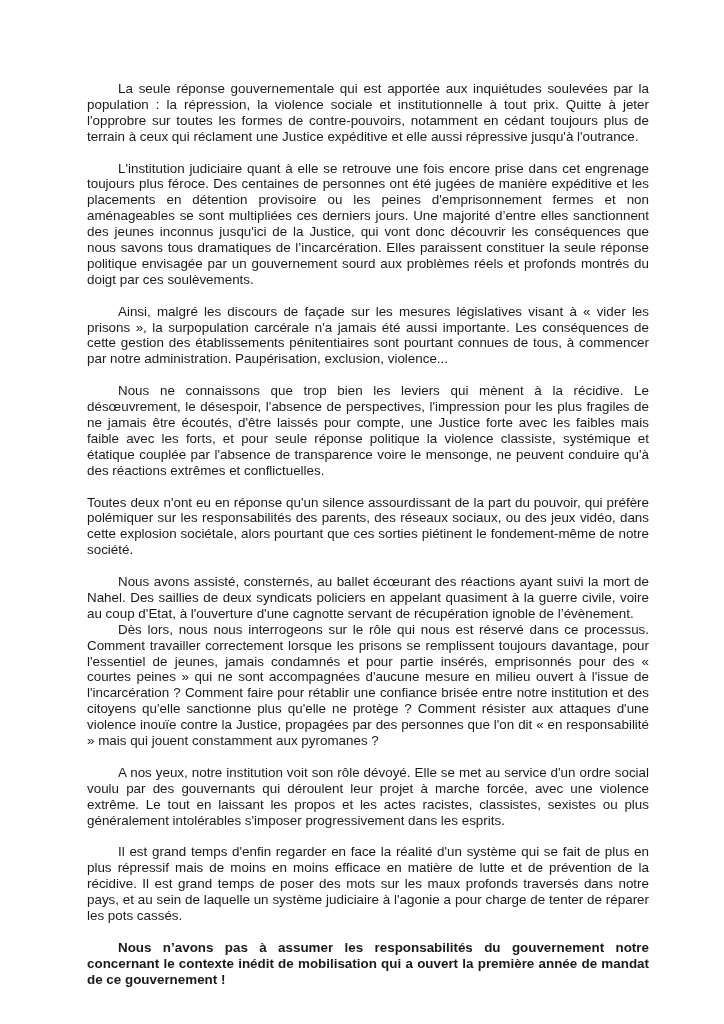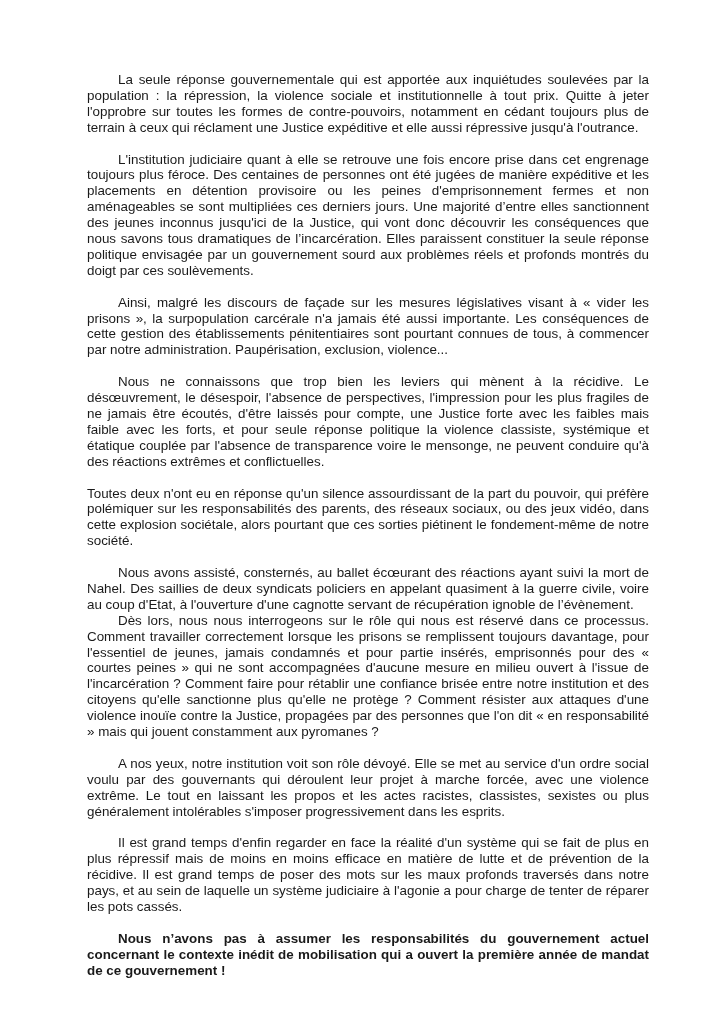--- a/index.html
+++ b/index.html
@@ -9,21 +9,21 @@
     }
     body {
       width: 724px;
       height: 1024px;
       overflow: hidden;
       position: relative;
     }
     .page {
       position: absolute;
       left: 87px;
-      top: 72px;
+      top: 81px;
       width: 562px;
       font-family: "Liberation Sans", sans-serif;
       font-size: 13.4px;
       line-height: 15.9px;
       color: #1a1a1a;
     }
     .para {
       margin: 0 0 15.9px 0;
       text-align: justify;
       text-indent: 31px;
@@ -38,14 +38,14 @@
 <div class="page">
   <p class="para">La seule réponse gouvernementale qui est apportée aux inquiétudes soulevées par la population : la répression, la violence sociale et institutionnelle à tout prix. Quitte à jeter l'opprobre sur toutes les formes de contre-pouvoirs, notamment en cédant toujours plus de terrain à ceux qui réclament une Justice expéditive et elle aussi répressive jusqu'à l'outrance.</p>
   <p class="para">L'institution judiciaire quant à elle se retrouve une fois encore prise dans cet engrenage toujours plus féroce. Des centaines de personnes ont été jugées de manière expéditive et les placements en détention provisoire ou les peines d'emprisonnement fermes et non aménageables se sont multipliées ces derniers jours. Une majorité d’entre elles sanctionnent des jeunes inconnus jusqu'ici de la Justice, qui vont donc découvrir les conséquences que nous savons tous dramatiques de l’incarcération. Elles paraissent constituer la seule réponse politique envisagée par un gouvernement sourd aux problèmes réels et profonds montrés du doigt par ces soulèvements.</p>
   <p class="para">Ainsi, malgré les discours de façade sur les mesures législatives visant à « vider les prisons », la surpopulation carcérale n'a jamais été aussi importante. Les conséquences de cette gestion des établissements pénitentiaires sont pourtant connues de tous, à commencer par notre administration. Paupérisation, exclusion, violence...</p>
   <p class="para">Nous ne connaissons que trop bien les leviers qui mènent à la récidive. Le désœuvrement, le désespoir, l'absence de perspectives, l'impression pour les plus fragiles de ne jamais être écoutés, d'être laissés pour compte, une Justice forte avec les faibles mais faible avec les forts, et pour seule réponse politique la violence classiste, systémique et étatique couplée par l'absence de transparence voire le mensonge, ne peuvent conduire qu'à des réactions extrêmes et conflictuelles.</p>
   <p class="para cont">Toutes deux n'ont eu en réponse qu'un silence assourdissant de la part du pouvoir, qui préfère polémiquer sur les responsabilités des parents, des réseaux sociaux, ou des jeux vidéo, dans cette explosion sociétale, alors pourtant que ces sorties piétinent le fondement-même de notre société.</p>
   <p class="para no-gap">Nous avons assisté, consternés, au ballet écœurant des réactions ayant suivi la mort de Nahel. Des saillies de deux syndicats policiers en appelant quasiment à la guerre civile, voire au coup d'Etat, à l'ouverture d'une cagnotte servant de récupération ignoble de l’évènement.</p>
   <p class="para">Dès lors, nous nous interrogeons sur le rôle qui nous est réservé dans ce processus. Comment travailler correctement lorsque les prisons se remplissent toujours davantage, pour l'essentiel de jeunes, jamais condamnés et pour partie insérés, emprisonnés pour des « courtes peines » qui ne sont accompagnées d'aucune mesure en milieu ouvert à l'issue de l'incarcération ? Comment faire pour rétablir une confiance brisée entre notre institution et des citoyens qu'elle sanctionne plus qu'elle ne protège ? Comment résister aux attaques d'une violence inouïe contre la Justice, propagées par des personnes que l'on dit « en responsabilité » mais qui jouent constamment aux pyromanes ?</p>
   <p class="para">A nos yeux, notre institution voit son rôle dévoyé. Elle se met au service d'un ordre social voulu par des gouvernants qui déroulent leur projet à marche forcée, avec une violence extrême. Le tout en laissant les propos et les actes racistes, classistes, sexistes ou plus généralement intolérables s'imposer progressivement dans les esprits.</p>
   <p class="para">Il est grand temps d'enfin regarder en face la réalité d'un système qui se fait de plus en plus répressif mais de moins en moins efficace en matière de lutte et de prévention de la récidive. Il est grand temps de poser des mots sur les maux profonds traversés dans notre pays, et au sein de laquelle un système judiciaire à l'agonie a pour charge de tenter de réparer les pots cassés.</p>
-  <p class="para bold">Nous n’avons pas à assumer les responsabilités du gouvernement actuel concernant le contexte inédit de mobilisation qui a ouvert la première année de mandat de ce gouvernement !</p>
+  <p class="para bold">Nous n’avons pas à assumer les responsabilités du gouvernement notre concernant le contexte inédit de mobilisation qui a ouvert la première année de mandat de ce gouvernement !</p>
 </div>
 
 </body></html>

